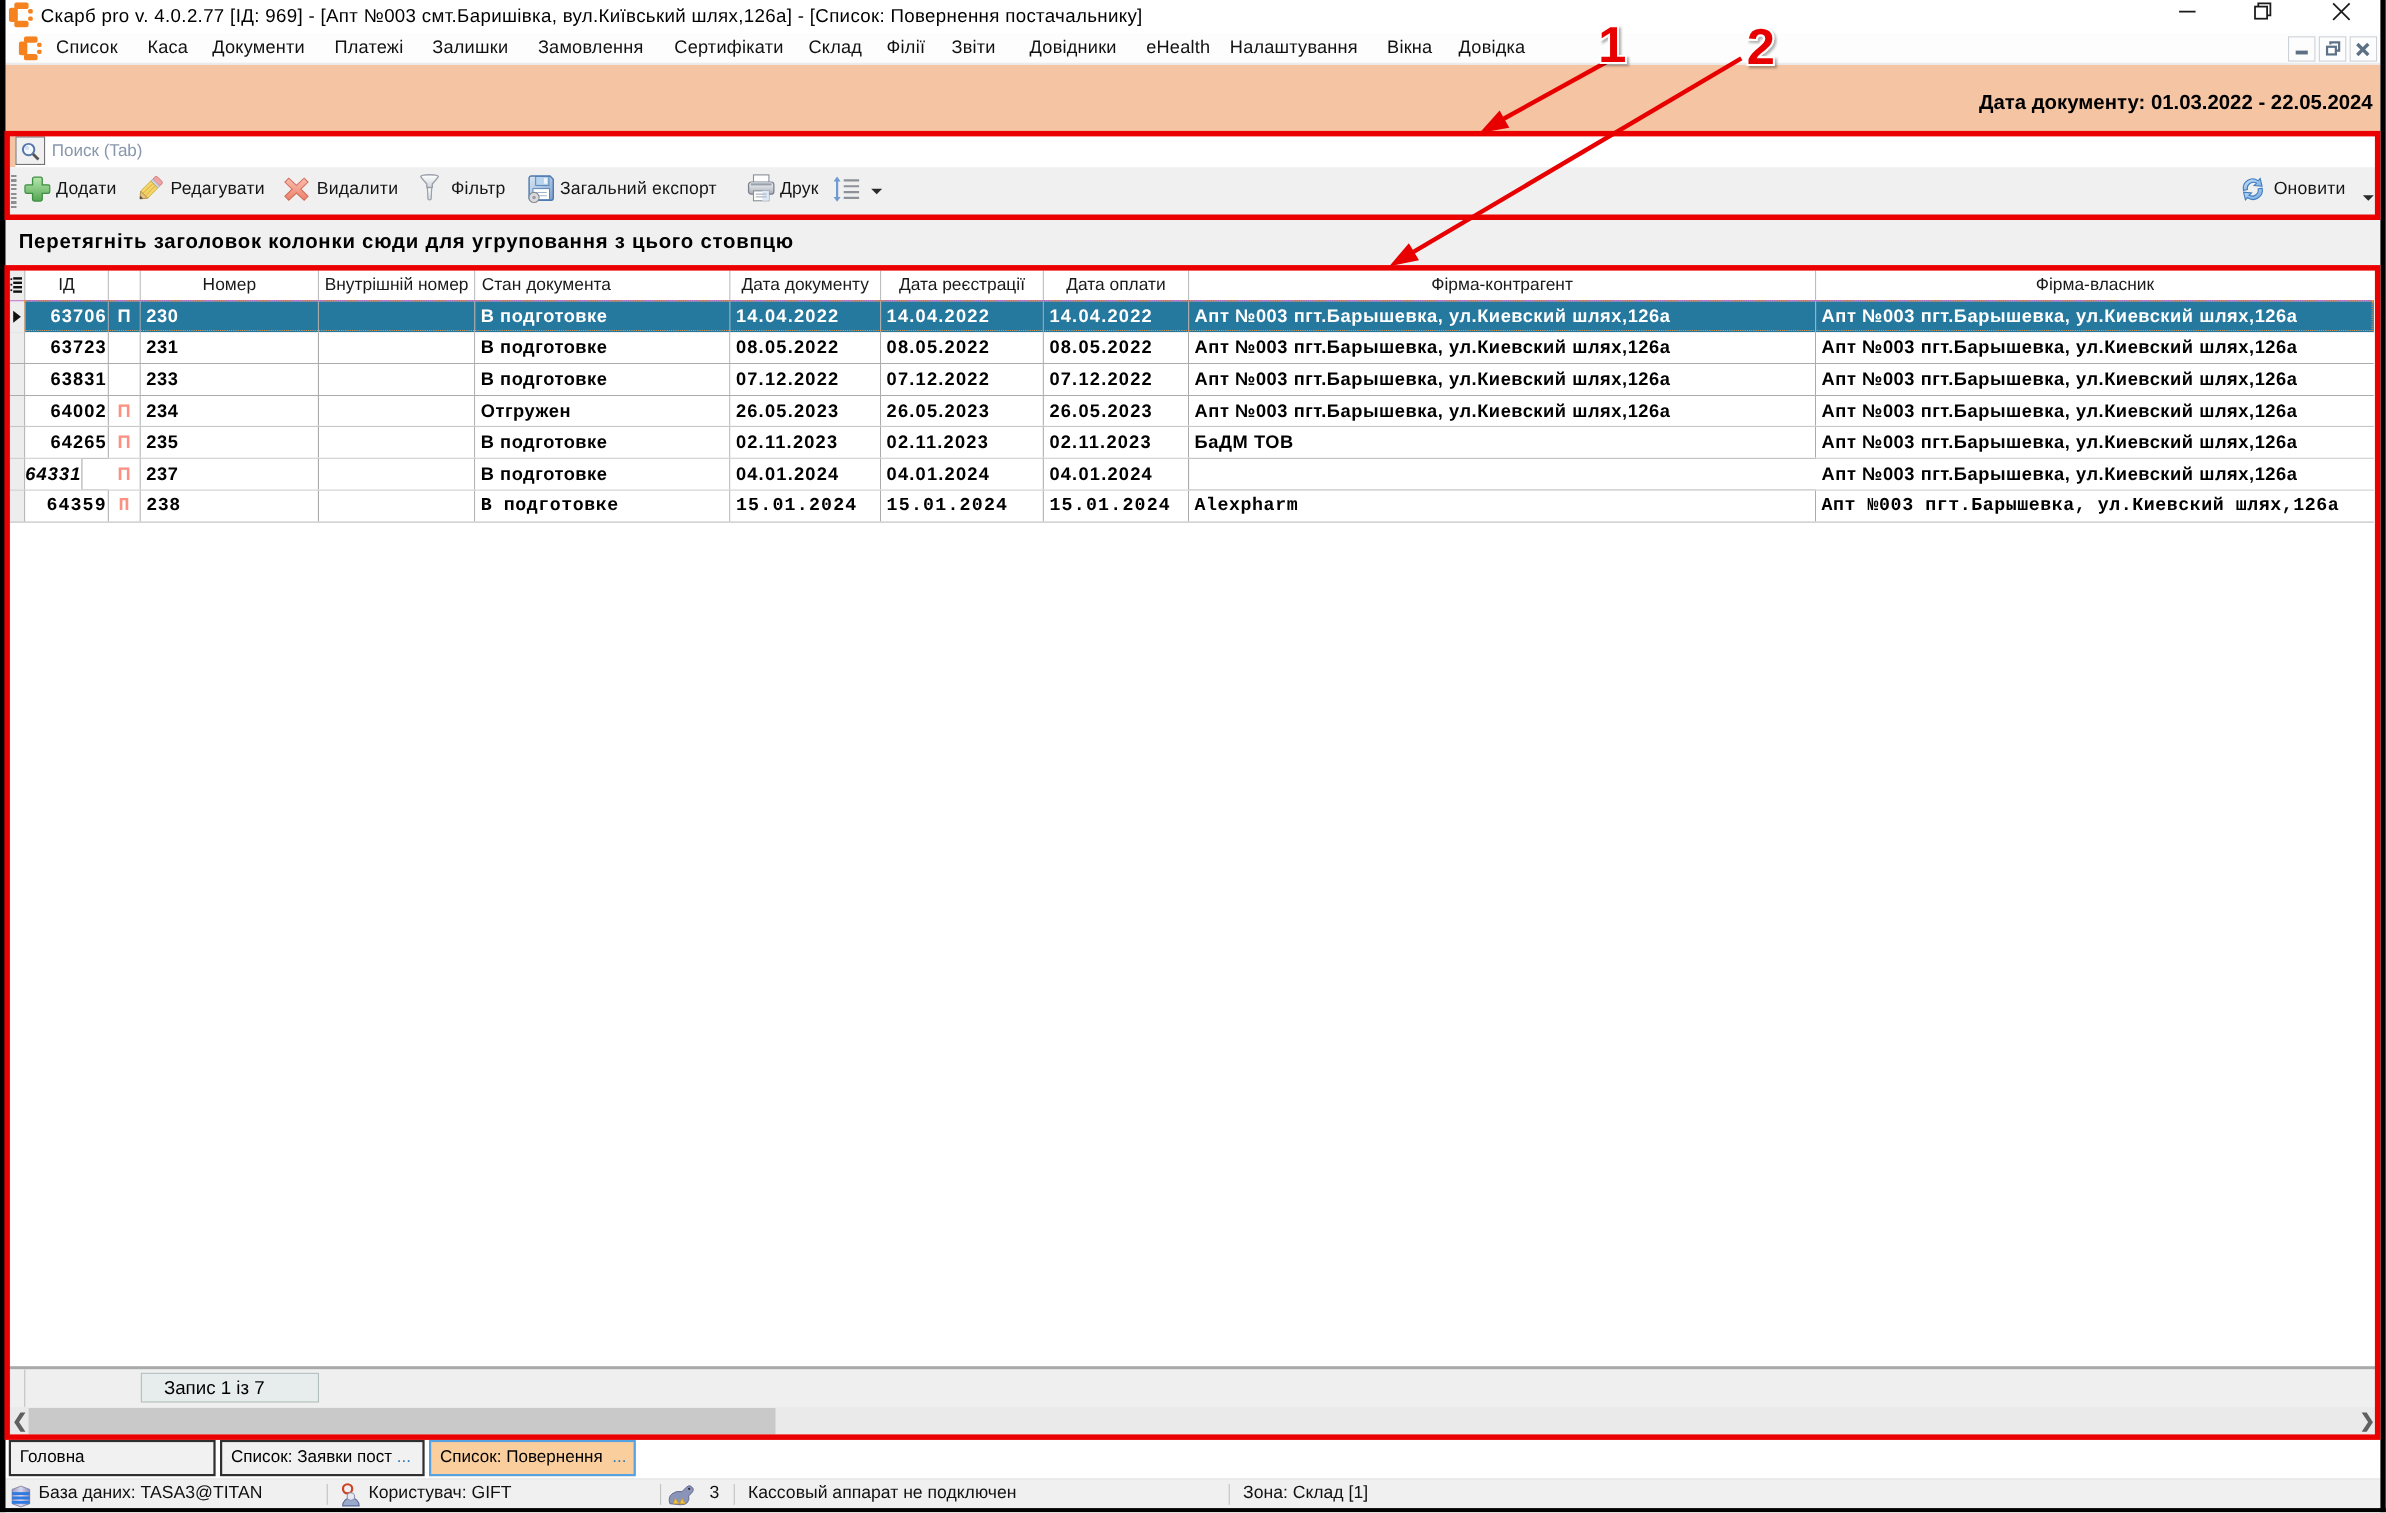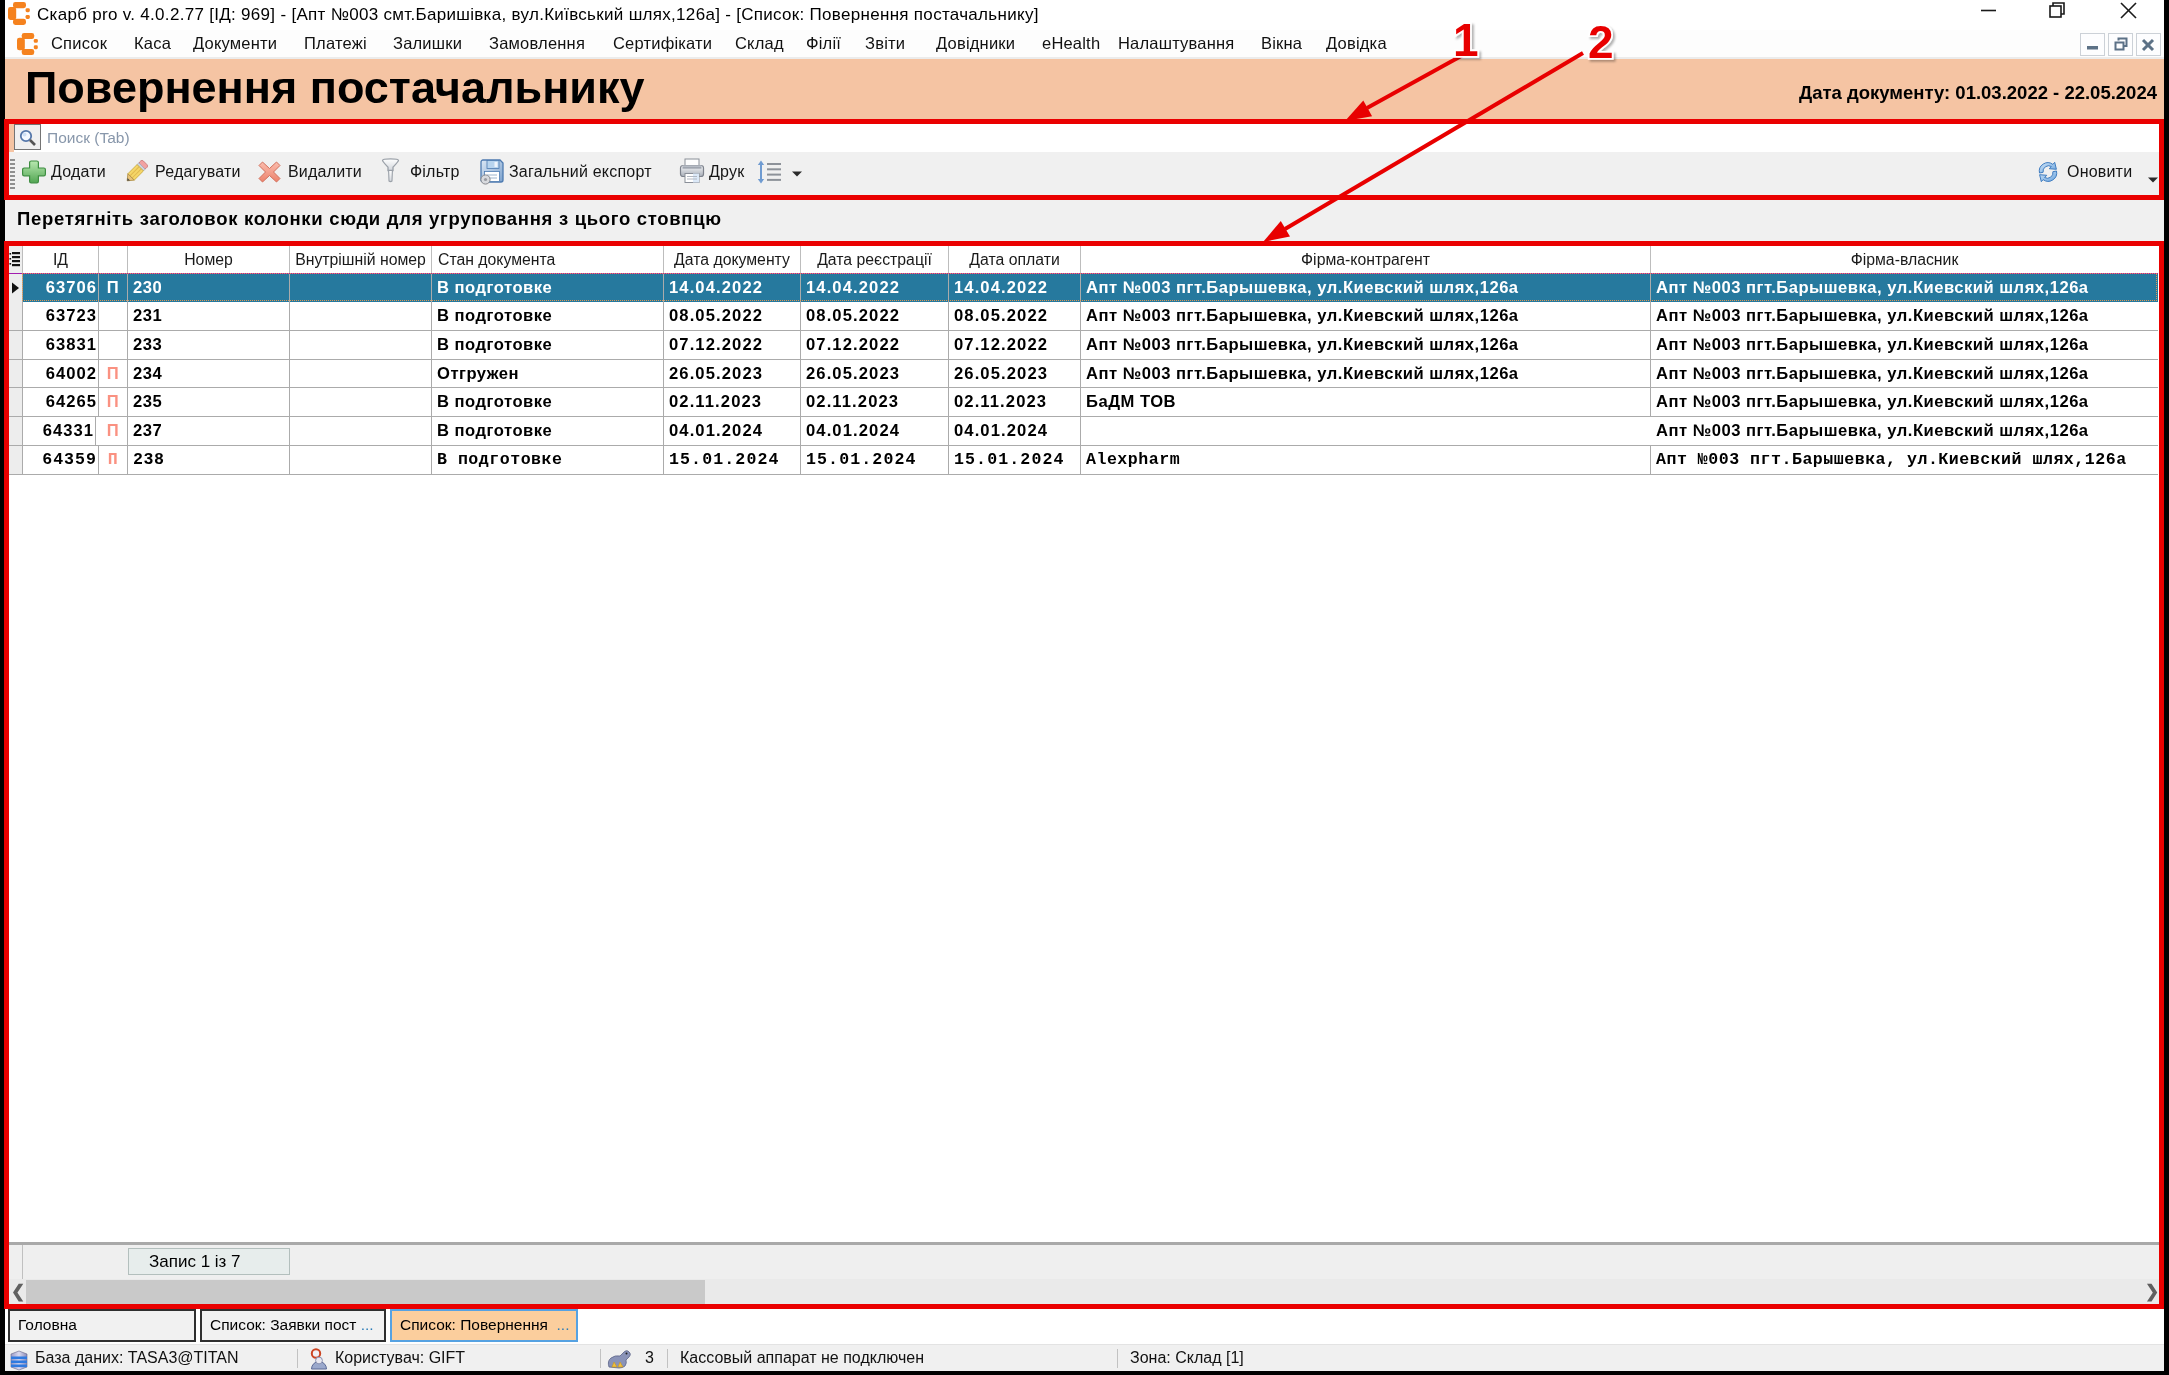--- a/index.html
+++ b/index.html
@@ -81,21 +81,20 @@
   <rect x="35.5" y="9.5" width="8" height="7" stroke-width="2"></rect>
   <path d="M38.5,7.5 V5.5 H46.5 V13 H44" stroke-width="2"></path>
  </g>
  <g stroke="#5c7186" stroke-width="3" fill="none">
   <line x1="63" y1="7" x2="73" y2="17"></line>
   <line x1="73" y1="7" x2="63" y2="17"></line>
  </g>
 </svg>
 
 <div class="a" style="left:5px;top:59px;width:2159px;height:61px;background:#f5c4a3;"></div>
-<div class="a" style="left:25px;top:62px;font-size:45px;font-weight:bold;color:#000;letter-spacing:0px;">Повернення постачальнику</div>
 <div class="a" style="left:1600px;top:82px;width:557px;text-align:right;font-size:18.5px;font-weight:bold;color:#000;">Дата документу: 01.03.2022 - 22.05.2024</div>
 
 <div class="a" style="left:5px;top:120px;width:2159px;height:32px;background:#ffffff;border-top:1px solid #9a9a9a;"></div>
 <div class="a" style="left:9px;top:124px;width:5px;height:28px;background:#f5c4a3;"></div>
 <div class="a" style="left:14px;top:124px;width:27px;height:26px;background:#f0f0f0;border:1px solid #747474;box-sizing:border-box;"></div>
 <div class="a" style="left:47px;top:129px;font-size:15.5px;color:#8897ab;">Поиск (Tab)</div>
 <svg class="a" style="left:18px;top:128px;" width="20" height="20" viewBox="0 0 20 20">
  <circle cx="8" cy="8" r="5.2" fill="#f4f8ff" stroke="#5577aa" stroke-width="1.8"></circle>
  <circle cx="6.5" cy="6.5" r="2" fill="#cfe0f5" stroke="none"></circle>
  <line x1="12" y1="12" x2="17" y2="17" stroke="#555" stroke-width="2.6"></line>
@@ -311,21 +310,21 @@
 <div class="dc" style="left:281px;width:142px;background:#fff;height:28px;"></div>
 <div class="dc lft" style="left:423px;width:232px;background:#fff;height:28px;">В подготовке</div>
 <div class="dc lft dt" style="left:655px;width:137px;background:#fff;height:28px;">02.11.2023</div>
 <div class="dc lft dt" style="left:792px;width:148px;background:#fff;height:28px;">02.11.2023</div>
 <div class="dc lft dt" style="left:940px;width:132px;background:#fff;height:28px;">02.11.2023</div>
 <div class="dc lft" style="left:1072px;width:570px;background:#fff;height:28px;">БаДМ ТОВ</div>
 <div class="dc lft" style="left:1642px;width:507px;background:#fff;height:28px;border-right:none;">Апт №003 пгт.Барышевка, ул.Киевский шлях,126а</div>
 </div>
 <div class="row" style="top:171px;height:28px;">
 <div class="dc" style="left:0;width:14px;background:#ededed;height:28px;"></div>
-<div class="dc num" style="left:14px;width:73px;background:#fff;height:28px;">64331</div>
+<div class="dc num" style="left:14px;width:52px;background:#fff;height:28px;font-style:italic;">64331</div>
 <div class="dc" style="left:90px;width:29px;background:#fff;color:#fa9181;height:28px;text-align:center;">П</div>
 <div class="dc lft" style="left:119px;width:162px;background:#fff;height:28px;">237</div>
 <div class="dc" style="left:281px;width:142px;background:#fff;height:28px;"></div>
 <div class="dc lft" style="left:423px;width:232px;background:#fff;height:28px;">В подготовке</div>
 <div class="dc lft dt" style="left:655px;width:137px;background:#fff;height:28px;">04.01.2024</div>
 <div class="dc lft dt" style="left:792px;width:148px;background:#fff;height:28px;">04.01.2024</div>
 <div class="dc lft dt" style="left:940px;width:132px;background:#fff;height:28px;">04.01.2024</div>
 <div class="dc lft" style="left:1642px;width:507px;background:#fff;height:28px;border-right:none;">Апт №003 пгт.Барышевка, ул.Киевский шлях,126а</div>
 </div>
 <div class="row" style="top:200px;height:28px;font-family:Liberation Mono, monospace;">

